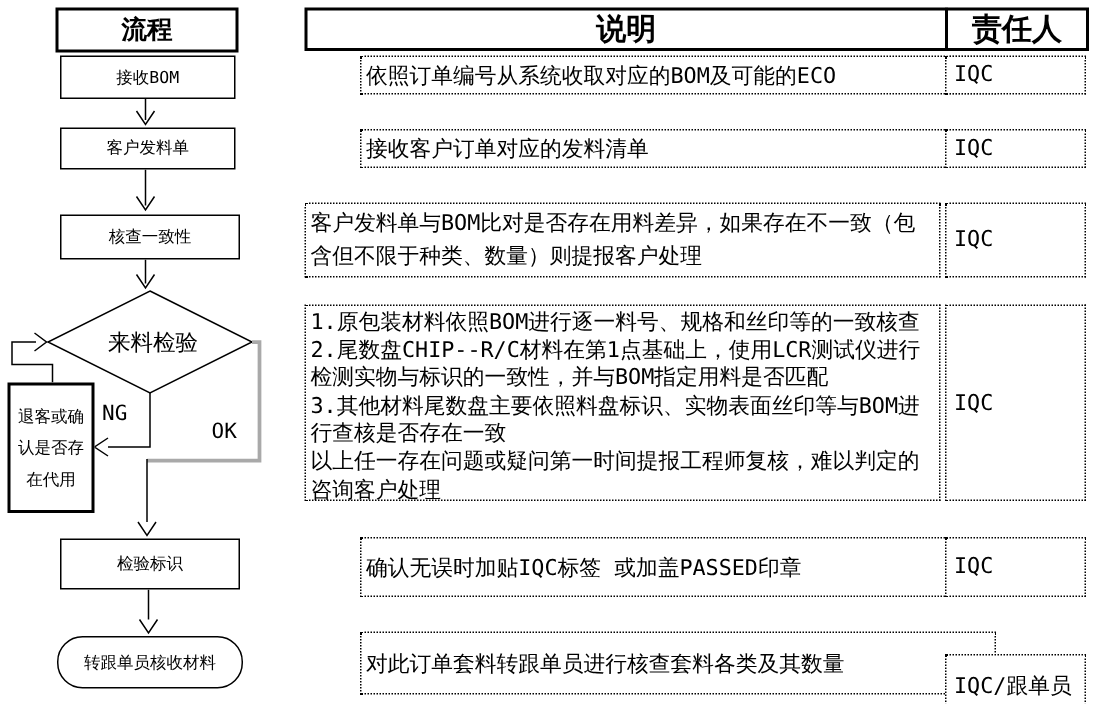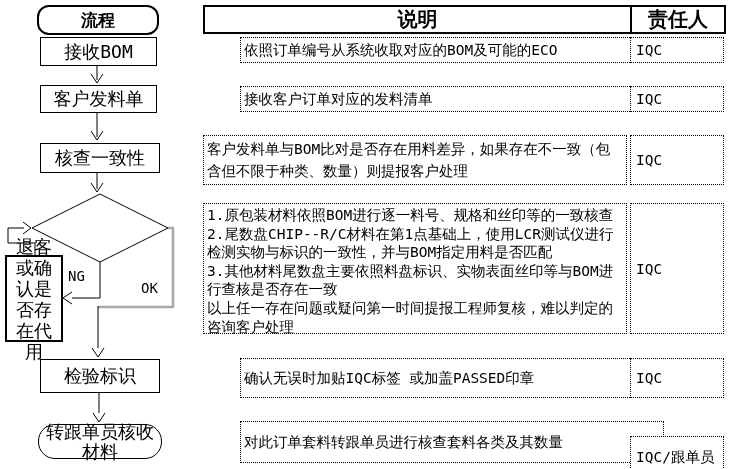--- a/index.html
+++ b/index.html
@@ -6,21 +6,21 @@
   html,body { background:#fff; }
   #canvas {
     position: relative; width: 729px; height: 469px; background: #fff;
     font-family: "DejaVu Sans Mono", "DejaVu Sans", sans-serif; color:#000;
     overflow: hidden;
   }
   .svg-layer { position:absolute; left:0; top:0; }
   .fbox {
     position:absolute; background:#fff; border:1px solid #000;
     display:flex; align-items:center; justify-content:center;
-    font-size:18px; text-align:center; line-height:20px;
+    font-size:11px; text-align:center; line-height:20px;
   }
   .fbox.thick { border-width:2px; }
   .fbox.title { font-weight:bold; font-size:17px; }
   .fbox.multiline { line-height:21px; padding:1px 2px; }
   .diamond-label { position:absolute; text-align:center; font-size:15px; background:transparent; }
   .lbl { position:absolute; font-size:14px; }
   .hcell {
     position:absolute; border:2px solid #000; background:#fff;
     display:flex; align-items:center; justify-content:center;
     font-weight:bold; font-size:20px;
@@ -77,36 +77,37 @@
       <line x1="98" y1="306" x2="98" y2="348"></line>
       <polyline points="92,348 98,357 104,348"></polyline>
     </g>
 
     <g stroke="#000" stroke-width="1" fill="none">
       <line x1="99" y1="393" x2="99" y2="413"></line>
       <polyline points="93,413 99,422 105,413"></polyline>
     </g>
   </svg>
 
-  <div class="fbox thick title" style="left:37px; top:5px; width:122px; height:30px;border-radius:12px;">
+  <div class="fbox thick title" style="left:37px; top:5px; width:122px; height:30px;">
     <span>流程</span>
   </div>
 
   <div class="fbox" style="left:40px; top:37px; width:117px; height:29px;">
     <span>接收BOM</span>
   </div>
 
   <div class="fbox" style="left:40px; top:85px; width:117px; height:28px;">
     <span>客户发料单</span>
   </div>
 
   <div class="fbox" style="left:40px; top:143px; width:120px; height:30px;">
     <span>核查一致性</span>
   </div>
 
+  <div class="diamond-label" style="left:52px; top:219px; width:100px;">来料检验</div>
 
   <div class="lbl" style="left:68px; top:268px;">NG</div>
   <div class="lbl" style="left:141px; top:280px;">OK</div>
 
   <div class="fbox" style="left:40px; top:359px; width:120px; height:34px;">
     <span>检验标识</span>
   </div>
 
   <div class="fbox thick multiline" style="left:5px; top:255px; width:58px; height:87px;">
     <span>退客或确认是否存在代用</span>

